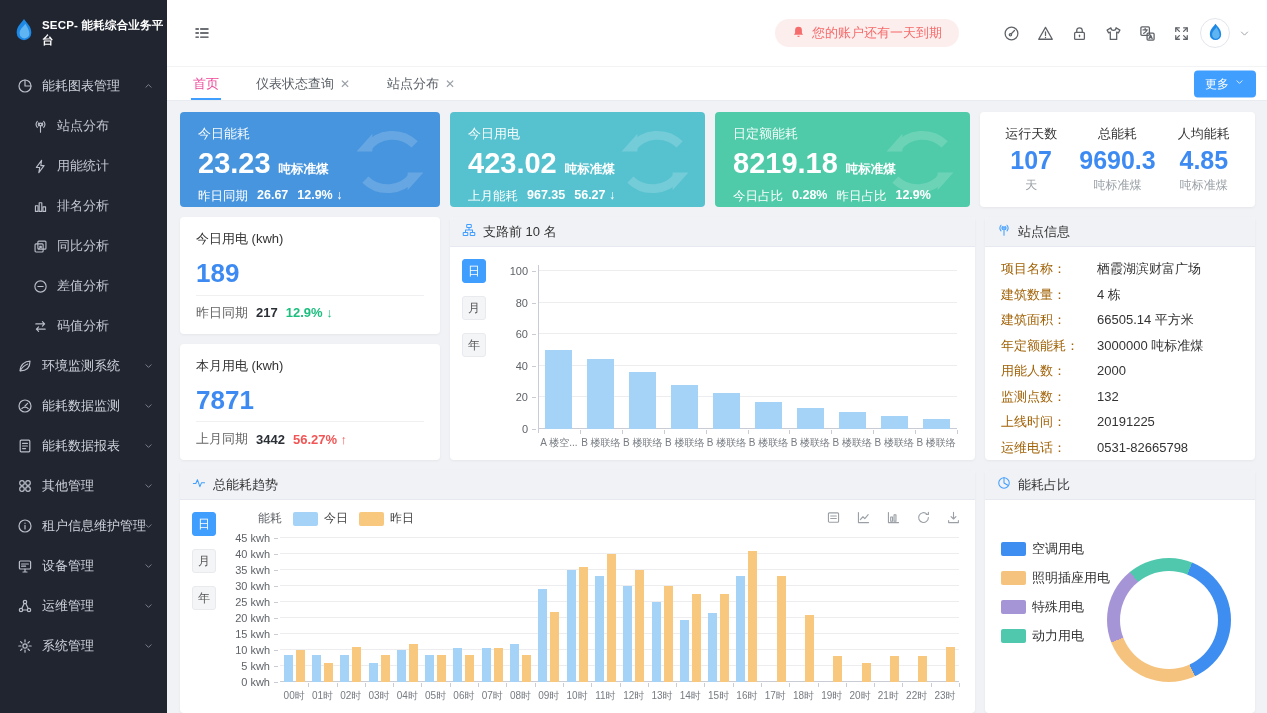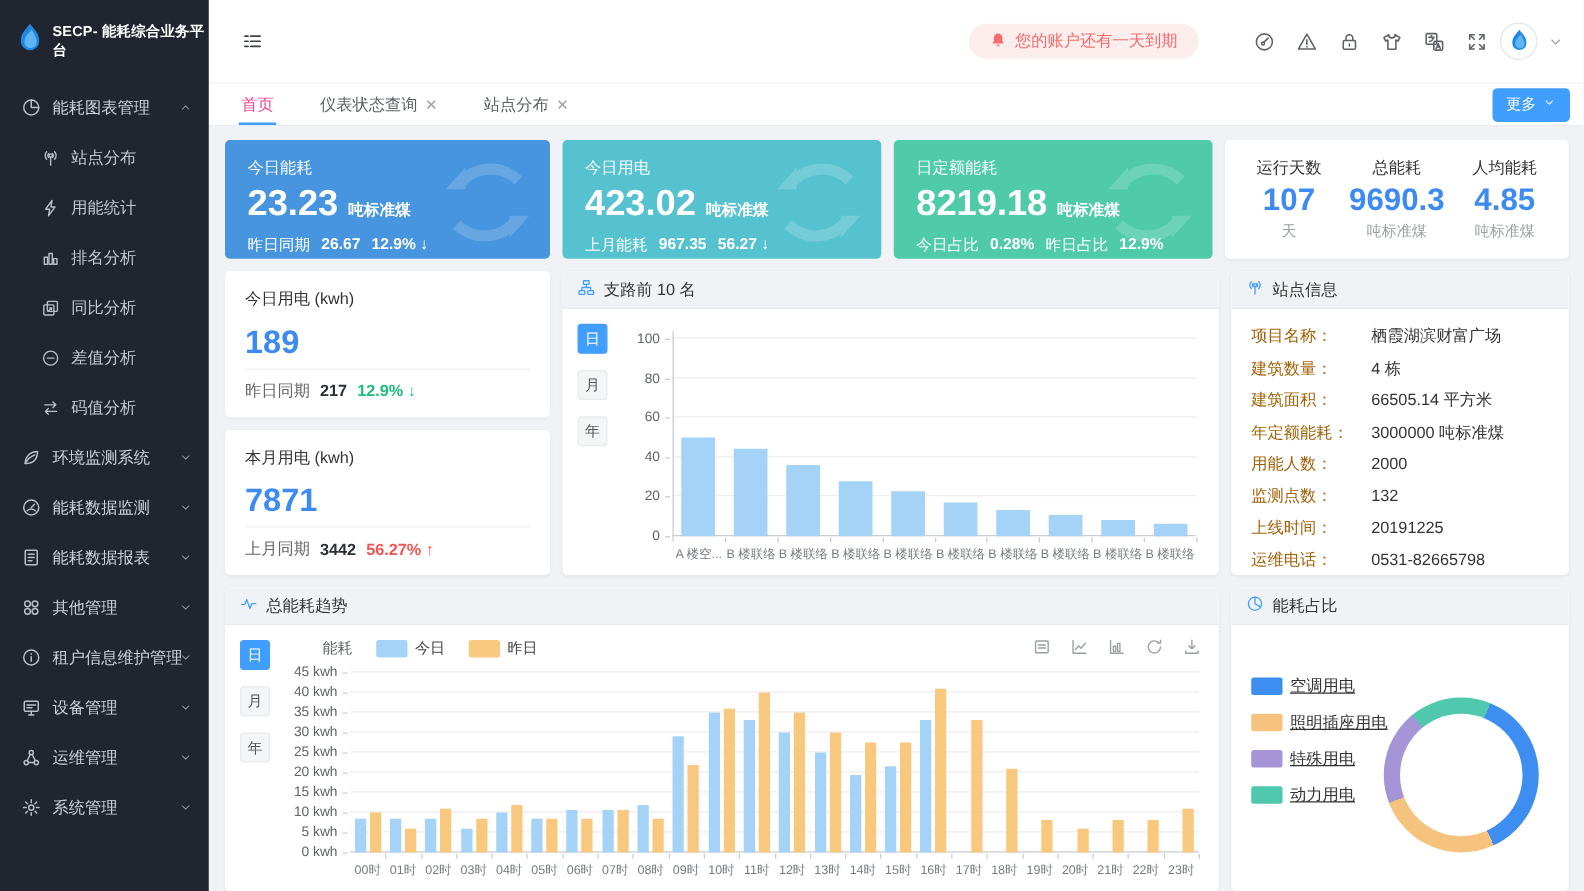--- a/index.html
+++ b/index.html
@@ -105,30 +105,30 @@
   .ylab { position:absolute; font-size:11px; color:#5f6368; transform:translateY(-50%); white-space:nowrap; }
   .ytick { position:absolute; width:4px; height:1px; background:#c9ccd4; }
   .xtick { position:absolute; width:1px; height:4px; background:#c9ccd4; }
   .yaxis { position:absolute; width:1px; background:#c9ccd4; }
   .bars { position:absolute; display:flex; align-items:flex-end; }
   .bgroup { flex:1; display:flex; justify-content:center; align-items:flex-end; gap:3px; height:100%; }
   .bar { border-radius:0; }
   .xlabs { position:absolute; display:flex; }
   .xlab { flex:1; text-align:center; font-size:10px; color:#777c82; white-space:nowrap; }
 
-  .trend-top { position:absolute; left:78px; top:10px; display:flex; align-items:center; gap:19px; z-index:2; }
+  .trend-top { position:absolute; left:78px; top:10px; display:flex; align-items:center; gap:11px; z-index:2; }
   .axis-name { font-size:12px; color:#5f6368; }
   .lgitem { display:flex; align-items:center; gap:6px; font-size:12px; color:#444; cursor:pointer; }
   .lgsw { width:25px; height:14px; border-radius:2px; }
   .toolbar { position:absolute; right:14px; top:10px; display:flex; gap:15px; z-index:2; }
   .tbic { width:15px; height:15px; display:flex; cursor:pointer; }
 
   .pie-legend { position:absolute; left:16px; top:40px; display:flex; flex-direction:column; gap:11px; }
   .pie-legend .lgsw { width:25px; height:14px; border-radius:2px; }
-  .pie-legend .lgitem { font-size:13px; color:#333;text-decoration:underline; }
+  .pie-legend .lgitem { font-size:13px; color:#333; }
   .donut { position:absolute; width:124px; height:124px; border-radius:50%; }
   .donut .hole { position:absolute; left:13px; top:13px; width:98px; height:98px; border-radius:50%; background:#fff; }
 </style>
 </head>
 <body>
 
 <div class="stage">
 
   <aside class="sidebar">
     <div class="logo">

